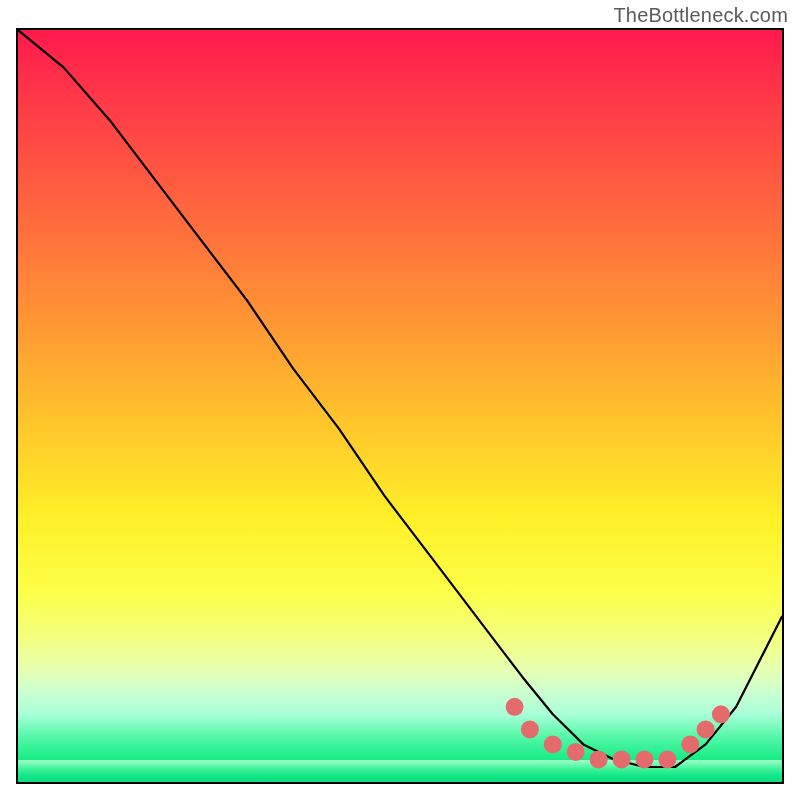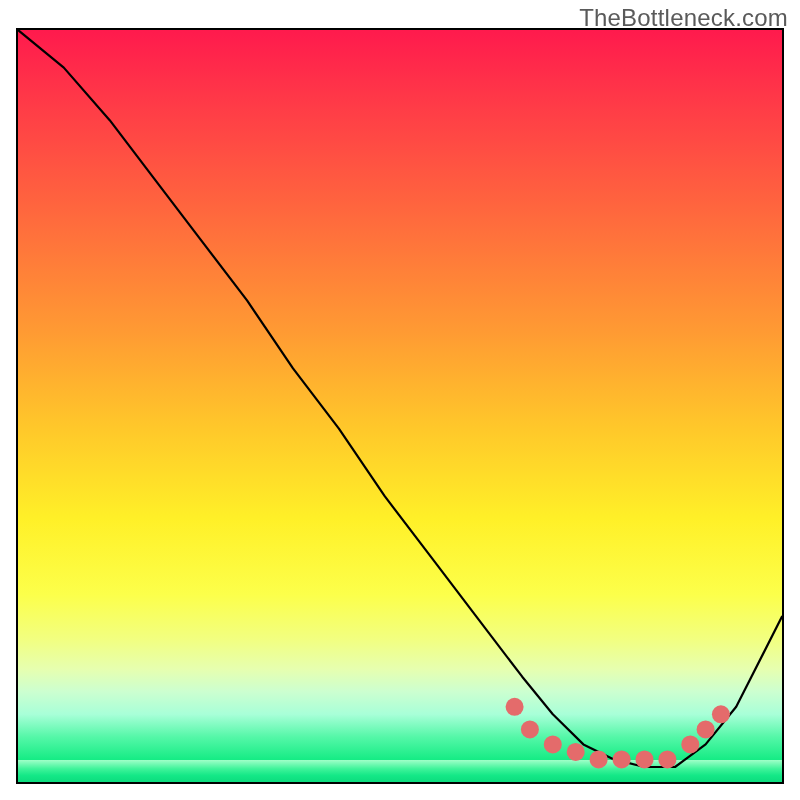--- a/index.html
+++ b/index.html
@@ -64,21 +64,21 @@
   svg.curve {
     position: absolute;
     inset: 0;
     width: 100%;
     height: 100%;
   }
   .watermark {
     position: absolute;
     top: 4px;
     right: 12px;
-    font-size: 24px;
+    font-size: 20px;
     color: #5a5a5a;
     letter-spacing: 0.2px;
     user-select: none;
   }
 </style>
 </head>
 <body>
 
 <div class="chart-wrap">
   <div class="watermark">TheBottleneck.com</div>

